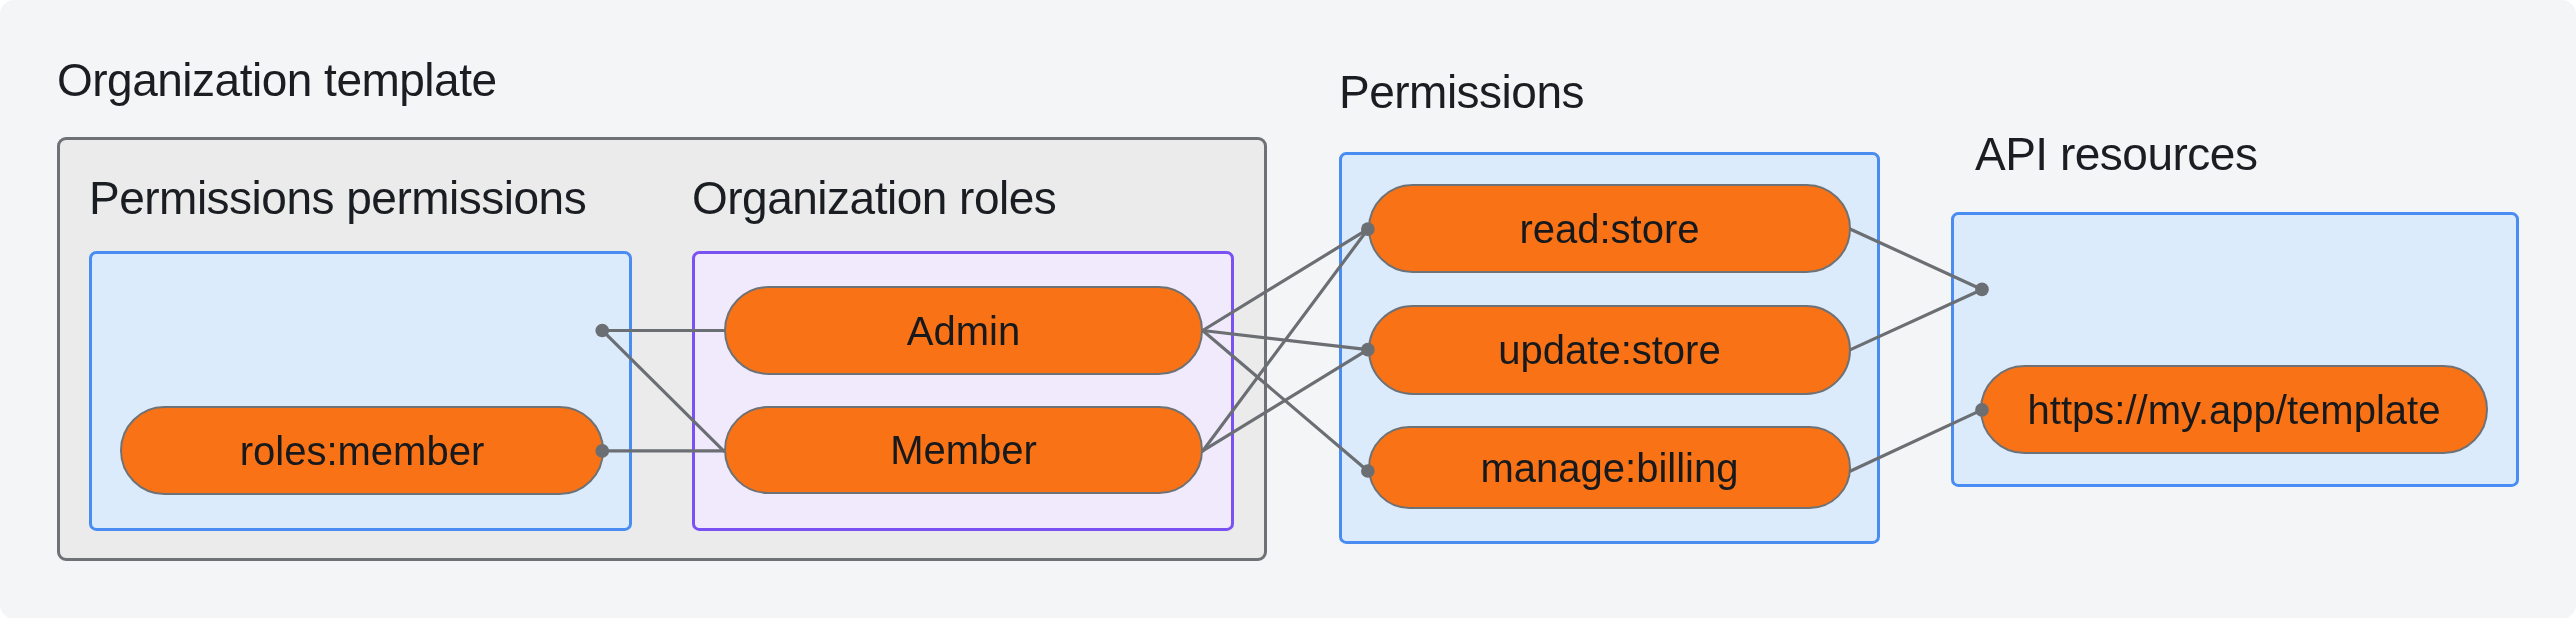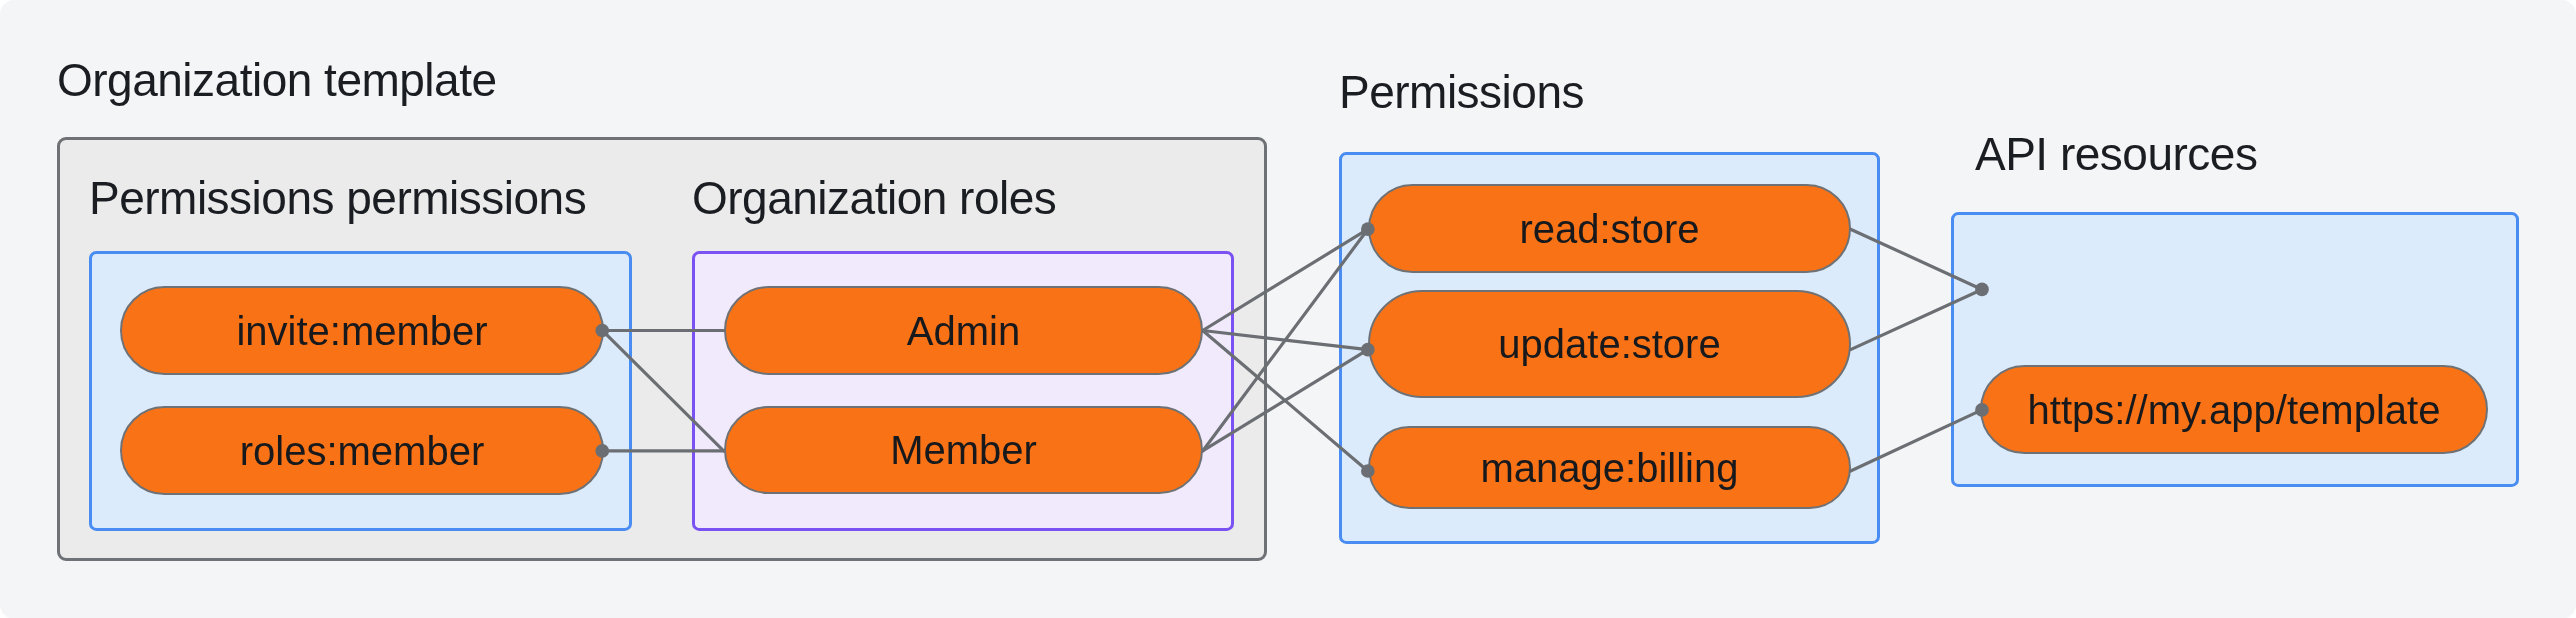--- a/index.html
+++ b/index.html
@@ -71,35 +71,34 @@
   <div class="group-box gray-box" style="left:57px;top:137px;width:1210px;height:424px;"></div>
 
   <div class="heading" style="left:89px;top:175px;">Permissions permissions</div>
 
   <div class="heading" style="left:692px;top:175px;">Organization roles</div>
 
   <div class="group-box blue-box" style="left:89px;top:251px;width:543px;height:280px;"></div>
 
   <div class="group-box purple-box" style="left:692px;top:251px;width:542px;height:280px;"></div>
 
-  <div class="pill" style="left:120px;top:286px;width:484px;height:89px;">invite:member</div>
 
   <div class="pill" style="left:120px;top:406px;width:484px;height:89px;">roles:member</div>
 
   <div class="pill" style="left:724px;top:286px;width:479px;height:89px;">Admin</div>
 
   <div class="pill" style="left:724px;top:406px;width:479px;height:88px;">Member</div>
 
   <div class="heading" style="left:1339px;top:69px;">Permissions</div>
 
   <div class="group-box blue-box" style="left:1339px;top:152px;width:541px;height:392px;"></div>
 
   <div class="pill" style="left:1368px;top:184px;width:483px;height:89px;">read:store</div>
 
-  <div class="pill" style="left:1368px;top:290px;width:483px;height:108px;">update:store</div>
+  <div class="pill" style="left:1368px;top:305px;width:483px;height:90px;">update:store</div>
 
   <div class="pill" style="left:1368px;top:426px;width:483px;height:83px;">manage:billing</div>
 
   <div class="heading" style="left:1951px;top:131px;margin-left:24px;">API resources</div>
 
   <div class="group-box blue-box" style="left:1951px;top:212px;width:568px;height:275px;"></div>
 
 
   <div class="pill" style="left:1980px;top:365px;width:508px;height:89px;">https://my.app/template</div>
 

